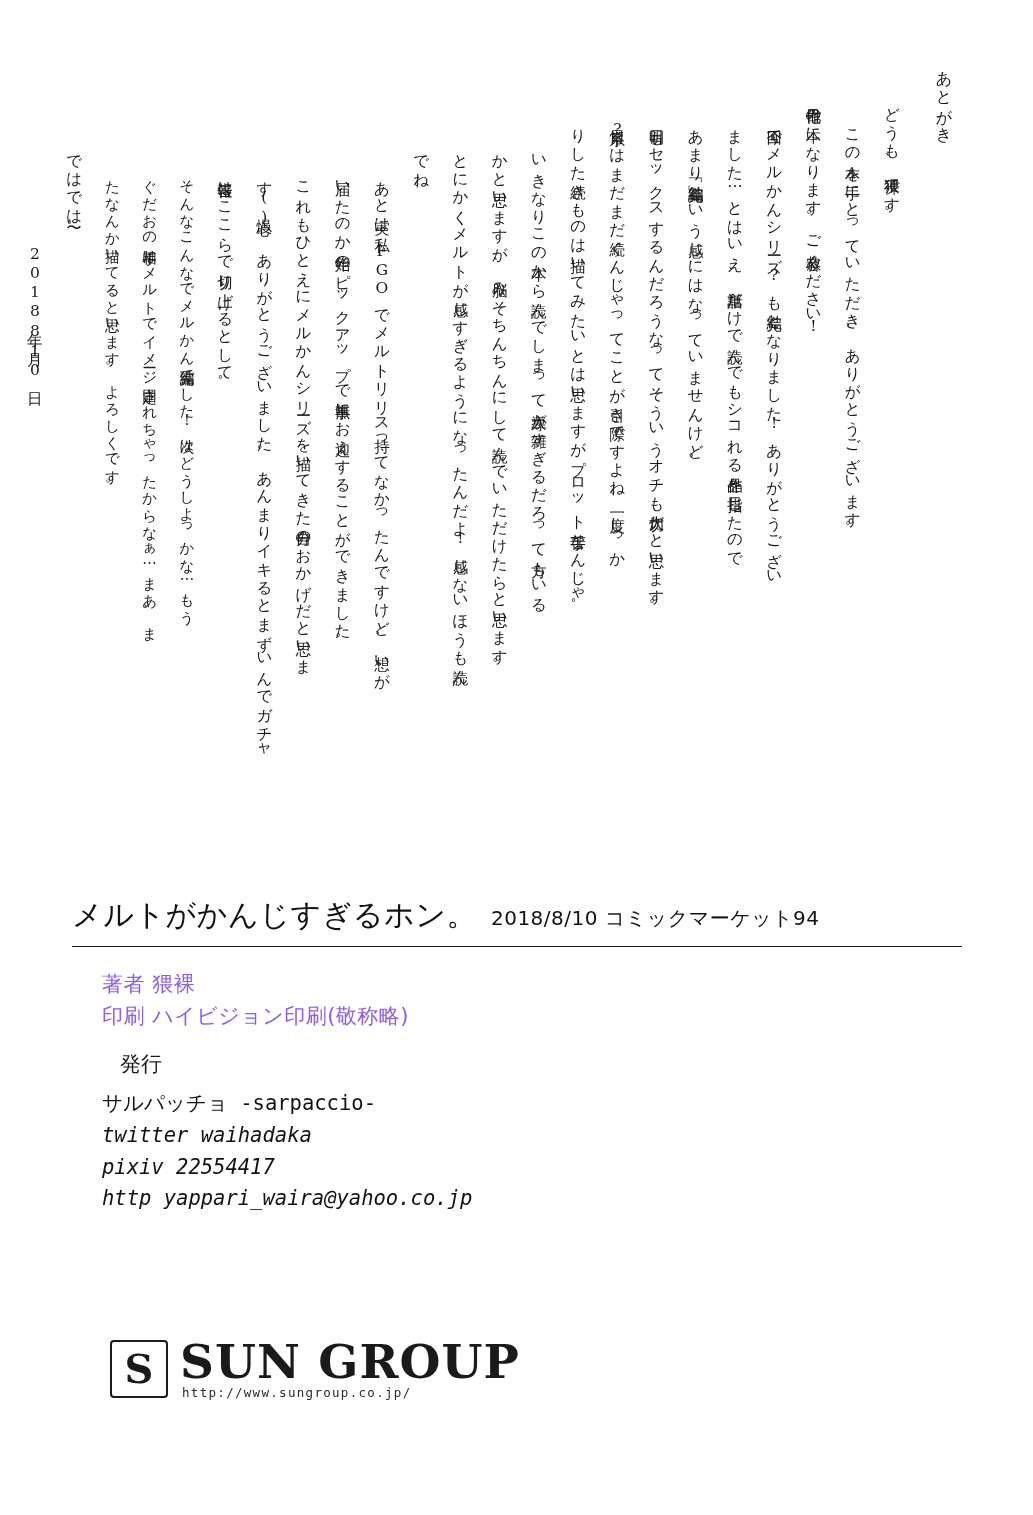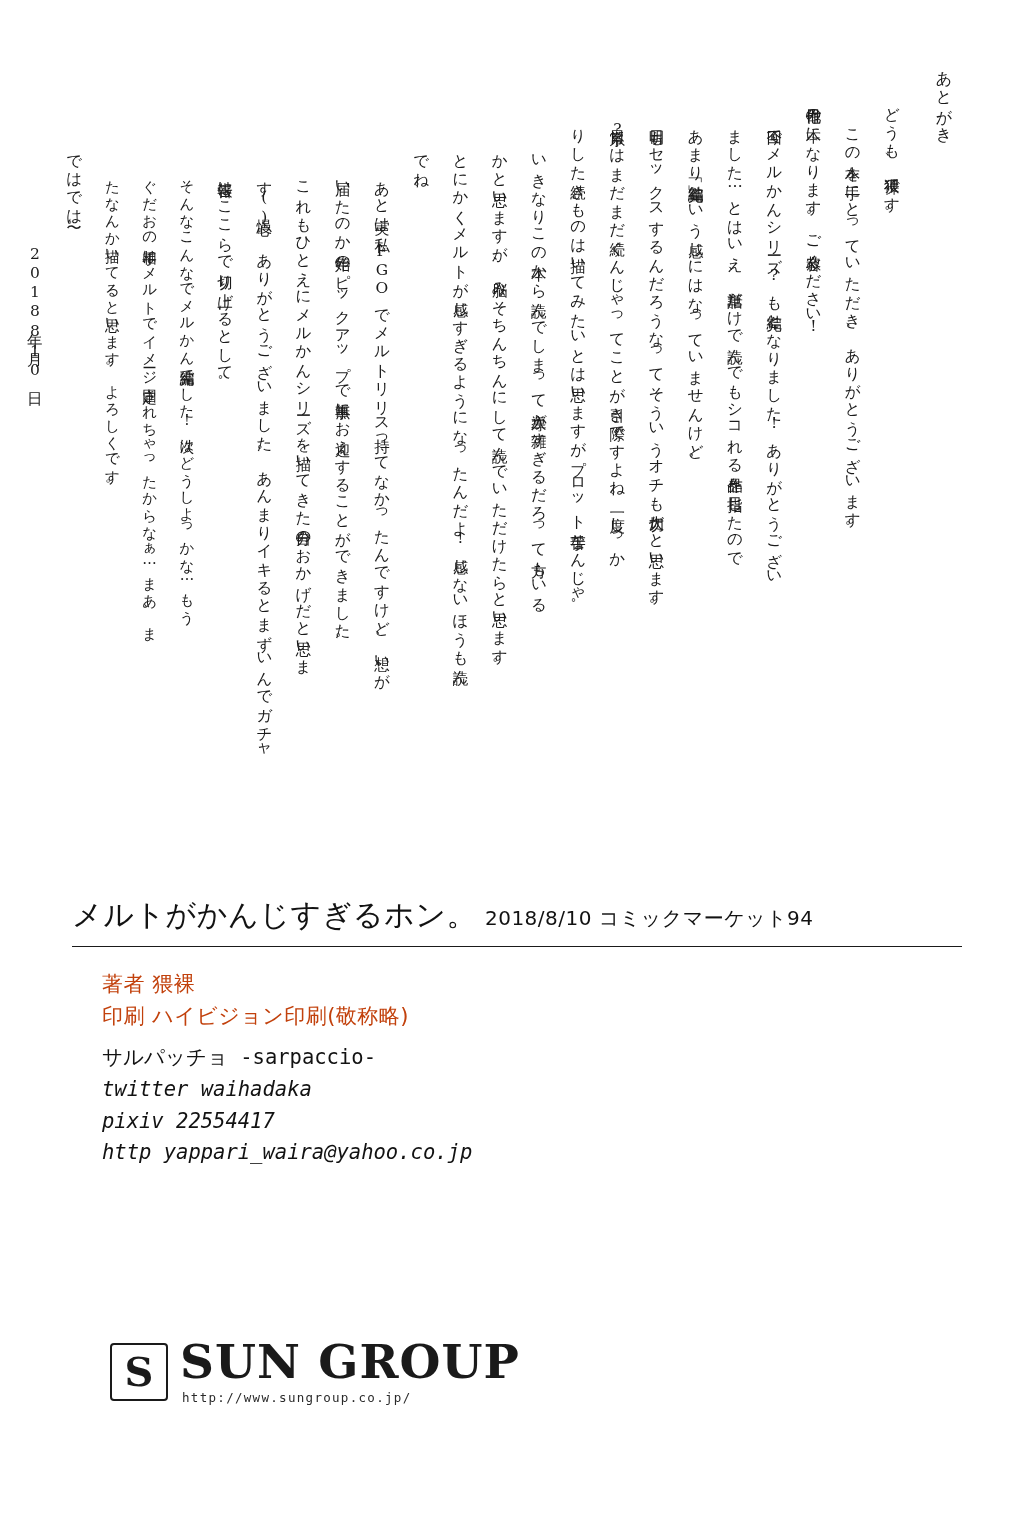--- a/index.html
+++ b/index.html
@@ -71,34 +71,34 @@
   }
   .book-title {
     font-family: "DejaVu Serif", "Liberation Serif", serif;
     font-size: 30px;
     letter-spacing: 0.5px;
     color: #121212;
   }
   .event-info {
     font-family: "DejaVu Sans", sans-serif;
     font-size: 20px;
-    margin-left: 8px;
+    margin-left: 14px;
     color: #121212;
     letter-spacing: 0.5px;
   }
   .rule {
     border: 0;
     border-top: 1.6px solid #1a1a1a;
     margin: 2px 0 22px 0;
   }
   .credits {
     font-family: "DejaVu Sans", sans-serif;
     font-size: 21px;
     line-height: 1.5;
-    color: #c2410c;
+    color: #8b5cf6;
     padding-left: 30px;
     letter-spacing: 0.5px;
   }
   .credit-line { white-space: pre; }
   .pub-head {
     padding-left: 48px;
     margin-top: 18px;
     font-size: 21px;
     font-family: "DejaVu Sans", sans-serif;
   }
@@ -152,21 +152,20 @@
     font-weight: bold;
     letter-spacing: 1px;
     line-height: 1;
     color: #1a1a1a;
   }
   .logo-url {
     font-family: "DejaVu Sans Mono", monospace;
     font-size: 12.5px;
     letter-spacing: 1.3px;
     color: #2a2a2a;
-    margin-top: 5px;
     margin-left: 2px;
   }
 </style>
 </head>
 <body>
 
 <div id="afterword">
   <div class="vcol heading">あとがき</div>
   <div class="vcol indent-1">どうも、猥裸です。</div>
   <div class="vcol indent-2">この本を手にとっていただき、ありがとうございます。</div>
@@ -197,20 +196,21 @@
 <div id="colophon">
   <div class="title-row">
     <span class="book-title">メルトがかんじすぎるホン。</span>
     <span class="event-info">2018/8/10 コミックマーケット94</span>
   </div>
   <hr class="rule">
   <div class="credits">
     <div class="credit-line">著者 猥裸</div>
     <div class="credit-line">印刷 ハイビジョン印刷(敬称略)</div>
   </div>
+  <div class="pub-head">発行</div>
   <div class="pub-block">
     <div>サルパッチョ -sarpaccio-</div>
     <div class="mono-it">twitter waihadaka</div>
     <div class="mono-it">pixiv 22554417</div>
     <div class="mono-it">http yappari_waira@yahoo.co.jp</div>
   </div>
 </div>
 
 <div id="printer-logo">
   <div class="logo-mark">

